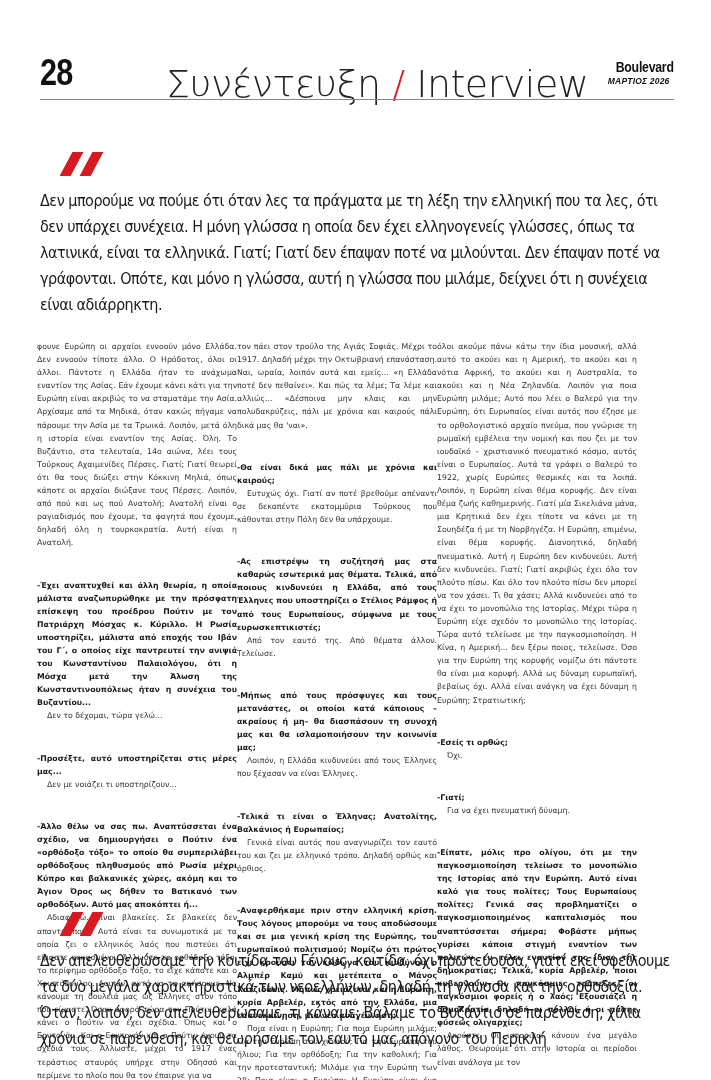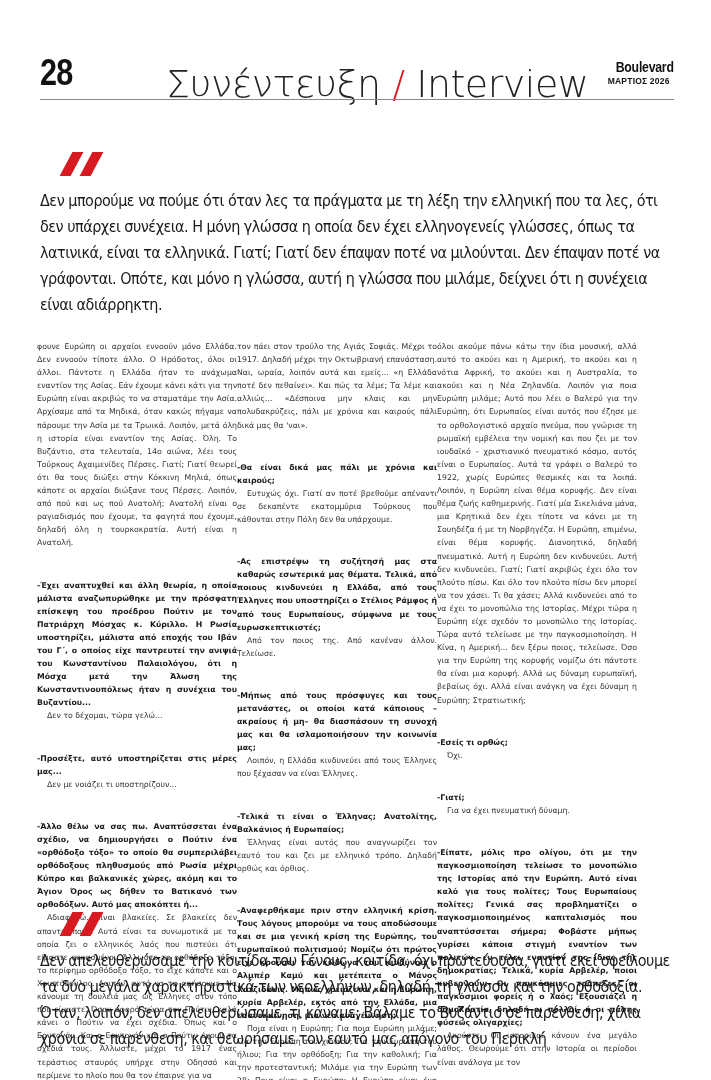--- a/index.html
+++ b/index.html
@@ -4,21 +4,21 @@
 <style>
   html, body { margin: 0; padding: 0; background: #ffffff; }
   body { width: 711px; height: 1080px; position: relative; overflow: hidden; color: #1a1a1a; font-family: "Liberation Sans", sans-serif; }
 
   .header { position: absolute; left: 40px; top: 44px; width: 634px; height: 94px; }
   .page-num { position: absolute; left: 0; top: 8px; font-family: "Liberation Sans", sans-serif; font-weight: bold; font-size: 36px; letter-spacing: -1px; color: #111; transform: scaleX(0.85); transform-origin: left; }
   .section-title { position: absolute; left: 126px; top: 18px; font-family: "DejaVu Sans", sans-serif; font-weight: 200; font-size: 38px; color: #222; letter-spacing: -0.5px; white-space: nowrap; }
   .section-title .slash { color: #d71920; }
   .brand { position: absolute; right: 0; top: 14px; text-align: center; }
   .brand-name { font-family: "Liberation Sans", sans-serif; font-weight: bold; font-size: 15px; color: #111; transform: scaleX(0.82); transform-origin: right; letter-spacing: -0.3px; }
-  .brand-date { font-family: "Liberation Sans", sans-serif; font-weight: bold; font-size: 8.5px; color: #111; letter-spacing: 0.2px; margin-top: 1px; }
+  .brand-date { font-family: "Liberation Sans", sans-serif; font-weight: bold; font-size: 8.5px; color: #111; letter-spacing: 0.2px; margin-top: 1px; font-style: italic; }
   .rule { position: absolute; left: 0; top: 55px; width: 634px; height: 1px; background: #888; }
 
   .quote { position: absolute; left: 40px; width: 630px; }
   .quote-top { top: 152px; }
   .quote-bottom { top: 912px; }
   .quote-mark { width: 52px; height: 26px; position: relative; margin-left: 20px; }
   .quote-mark span { position: absolute; top: 0; width: 11px; height: 24px; background: #d71920; transform: skewX(-28deg); }
   .quote-mark span:nth-child(1) { left: 6px; }
   .quote-mark span:nth-child(2) { left: 26px; }
   .quote-text { font-family: "DejaVu Sans", sans-serif; font-size: 15.5px; line-height: 26px; color: #1a1a1a; margin-top: 10px; font-weight: normal; letter-spacing: -0.55px; transform: scaleX(0.93); transform-origin: left; width: 680px; }
@@ -63,25 +63,25 @@
       <p class="q">-Προσέξτε, αυτό υποστηρίζεται στις μέρες μας...</p>
       <p class="a">Δεν με νοιάζει τι υποστηρίζουν...</p>
       <p class="q">-Άλλο θέλω να σας πω. Αναπτύσσεται ένα σχέδιο, να δημιουργήσει ο Πούτιν ένα «ορθόδοξο τόξο» το οποίο θα συμπεριλάβει ορθόδοξους πληθυσμούς από Ρωσία μέχρι Κύπρο και βαλκανικές χώρες, ακόμη και το Άγιον Όρος ως δήθεν το Βατικανό των ορθοδόξων. Αυτό μας αποκόπτει ή...</p>
       <p class="a">Αδιαφορώ. Είναι βλακείες. Σε βλακείες δεν απαντώ ποτέ. Αυτά είναι τα συνωμοτικά με τα οποία ζει ο ελληνικός λαός που πιστεύει ότι είμαστε ψεκασμένοι. Άλλωστε το ορθόδοξο τόξο, το περίφημο ορθόδοξο τόξο, το είχε κάποτε και ο Χριστόδουλος. Λοιπόν, αυτά να τα αφήσουμε. Να κάνουμε τη δουλειά μας ως Έλληνες στον τόπο που είμαστε. Όσον αφορά τώρα τον Πούτιν, καλά κάνει ο Πούτιν να έχει σχέδια. Όπως και ο Ερντογάν. Και ο Ερντογάν και ο Πούτιν έχουν τα σχέδιά τους. Άλλωστε, μέχρι το 1917 ένας τεράστιος σταυρός υπήρχε στην Οδησσό και περίμενε το πλοίο που θα τον έπαιρνε για να</p>
     </div>
   <div class="col">
       <p class="a first">τον πάει στον τρούλο της Αγιάς Σοφιάς. Μέχρι το 1917. Δηλαδή μέχρι την Οκτωβριανή επανάσταση. Ναι, ωραία, λοιπόν αυτά και εμείς... «η Ελλάδα ποτέ δεν πεθαίνει». Και πώς τα λέμε; Τα λέμε και αλλιώς... «Δέσποινα μην κλαις και μην πολυδακρύζεις, πάλι με χρόνια και καιρούς πάλι δικά μας θα 'ναι».</p>
       <p class="q">-Θα είναι δικά μας πάλι με χρόνια και καιρούς;</p>
       <p class="a">Ευτυχώς όχι. Γιατί αν ποτέ βρεθούμε απέναντι σε δεκαπέντε εκατομμύρια Τούρκους που κάθονται στην Πόλη δεν θα υπάρχουμε.</p>
       <p class="q">-Ας επιστρέψω τη συζήτησή μας στα καθαρώς εσωτερικά μας θέματα. Τελικά, από ποιους κινδυνεύει η Ελλάδα, από τους Έλληνες που υποστηρίζει ο Στέλιος Ράμφος ή από τους Ευρωπαίους, σύμφωνα με τους ευρωσκεπτικιστές;</p>
-      <p class="a">Από τον ποιος της. Από κανέναν άλλον. Τελείωσε.</p>
+      <p class="a">Από τον εαυτό της. Από θέματα άλλον. Τελείωσε.</p>
       <p class="q">-Μήπως από τους πρόσφυγες και τους μετανάστες, οι οποίοι κατά κάποιους –ακραίους ή μη– θα διασπάσουν τη συνοχή μας και θα ισλαμοποιήσουν την κοινωνία μας;</p>
       <p class="a">Λοιπόν, η Ελλάδα κινδυνεύει από τους Έλληνες που ξέχασαν να είναι Έλληνες.</p>
       <p class="q">-Τελικά τι είναι ο Έλληνας; Ανατολίτης, Βαλκάνιος ή Ευρωπαίος;</p>
-      <p class="a">Έλληνας είναι αυτός που αναγνωρίζει τον εαυτό του και ζει με ελληνικό τρόπο. Δηλαδή ορθώς και όρθιος.</p>
+      <p class="a">Γενικά είναι αυτός που αναγνωρίζει τον εαυτό του και ζει με ελληνικό τρόπο. Δηλαδή ορθώς και όρθιος.</p>
       <p class="q">-Αναφερθήκαμε πριν στην ελληνική κρίση. Τους λόγους μπορούμε να τους αποδώσουμε και σε μια γενική κρίση της Ευρώπης, του ευρωπαϊκού πολιτισμού; Νομίζω ότι πρώτος είχε κρούσει τον κώδωνα του κινδύνου ο Αλμπέρ Καμύ και μετέπειτα ο Μάνος Χατζιδάκις. Μήπως χρειάζεται και η Ευρώπη, κυρία Αρβελέρ, εκτός από την Ελλάδα, μια επανεκκίνηση, μια νέα αναγέννηση;</p>
       <p class="a">Ποια είναι η Ευρώπη; Για ποια Ευρώπη μιλάμε; Για την Ευρώπη του χιονιού; Για την Ευρώπη του ήλιου; Για την ορθόδοξη; Για την καθολική; Για την προτεσταντική; Μιλάμε για την Ευρώπη των 28; Ποια είναι η Ευρώπη; Η Ευρώπη είναι ένα κοινό βιβλίο, δηλαδή μια κοινή βιβλιοθήκη, διαβάζουμε όλοι τα ίδια βιβλία· μια κοινή μουσική,</p>
     </div>
   <div class="col">
       <p class="a first">όλοι ακούμε πάνω κάτω την ίδια μουσική, αλλά αυτό το ακούει και η Αμερική, το ακούει και η νότια Αφρική, το ακούει και η Αυστραλία, το ακούει και η Νέα Ζηλανδία. Λοιπόν για ποια Ευρώπη μιλάμε; Αυτό που λέει ο Βαλερύ για την Ευρώπη, ότι Ευρωπαίος είναι αυτός που έζησε με το ορθολογιστικό αρχαίο πνεύμα, που γνώρισε τη ρωμαϊκή εμβέλεια την νομική και που ζει με τον ιουδαϊκό – χριστιανικό πνευματικό κόσμο, αυτός είναι ο Ευρωπαίος. Αυτά τα γράφει ο Βαλερύ το 1922, χωρίς Ευρώπες θεσμικές και τα λοιπά. Λοιπόν, η Ευρώπη είναι θέμα κορυφής. Δεν είναι θέμα ζωής καθημερινής. Γιατί μία Σικελιάνα μάνα, μια Κρητικιά δεν έχει τίποτε να κάνει με τη Σουηδέζα ή με τη Νορβηγέζα. Η Ευρώπη, επιμένω, είναι θέμα κορυφής. Διανοητικό, δηλαδή πνευματικό. Αυτή η Ευρώπη δεν κινδυνεύει. Αυτή δεν κινδυνεύει. Γιατί; Γιατί ακριβώς έχει όλο τον πλούτο πίσω. Και όλο τον πλούτο πίσω δεν μπορεί να τον χάσει. Τι θα χάσει; Αλλά κινδυνεύει από το να έχει το μονοπώλιο της Ιστορίας. Μέχρι τώρα η Ευρώπη είχε σχεδόν το μονοπώλιο της Ιστορίας. Τώρα αυτό τελείωσε με την παγκοσμιοποίηση. Η Κίνα, η Αμερική... δεν ξέρω ποιος, τελείωσε. Όσο για την Ευρώπη της κορυφής νομίζω ότι πάντοτε θα είναι μια κορυφή. Αλλά ως δύναμη ευρωπαϊκή, βεβαίως όχι. Αλλά είναι ανάγκη να έχει δύναμη η Ευρώπη; Στρατιωτική;</p>
       <p class="q">-Εσείς τι ορθώς;</p>
       <p class="a">Όχι.</p>
       <p class="q">-Γιατί;</p>
       <p class="a">Για να έχει πνευματική δύναμη.</p>
       <p class="q"> -Είπατε, μόλις προ ολίγου, ότι με την παγκοσμιοποίηση τελείωσε το μονοπώλιο της Ιστορίας από την Ευρώπη. Αυτό είναι καλό για τους πολίτες; Τους Ευρωπαίους πολίτες; Γενικά σας προβληματίζει ο παγκοσμιοποιημένος καπιταλισμός που αναπτύσσεται σήμερα; Φοβάστε μήπως γυρίσει κάποια στιγμή εναντίον των πολιτών, εν τέλει εναντίον της ίδιας της δημοκρατίας; Τελικά, κυρία Αρβελέρ, ποιοι κυβερνούν; Οι παγκόσμιες τράπεζες, οι παγκόσμιοι φορείς ή ο λαός; Εξουσιάζει η δημοκρατία, δηλαδή οι πολλοί, ή οι πάσης φύσεως ολιγαρχίες;</p>

